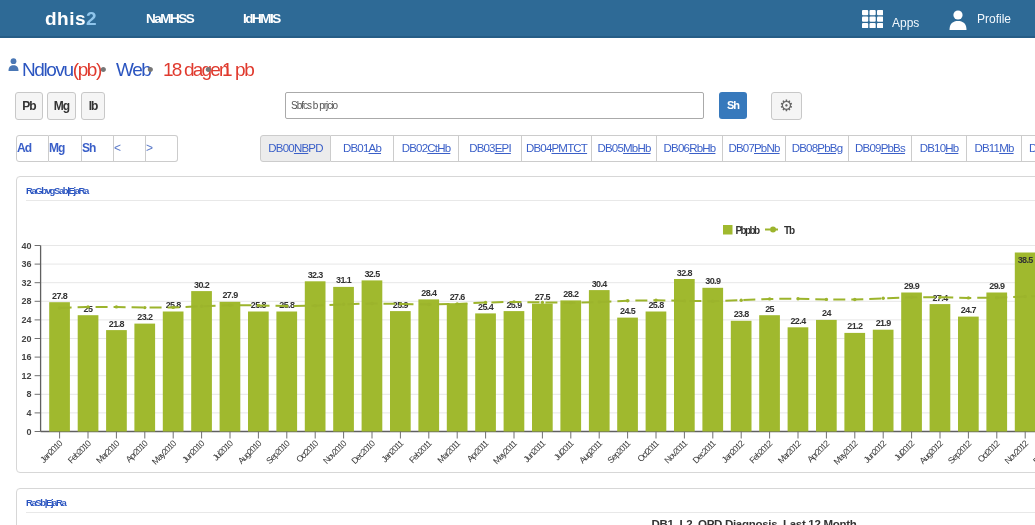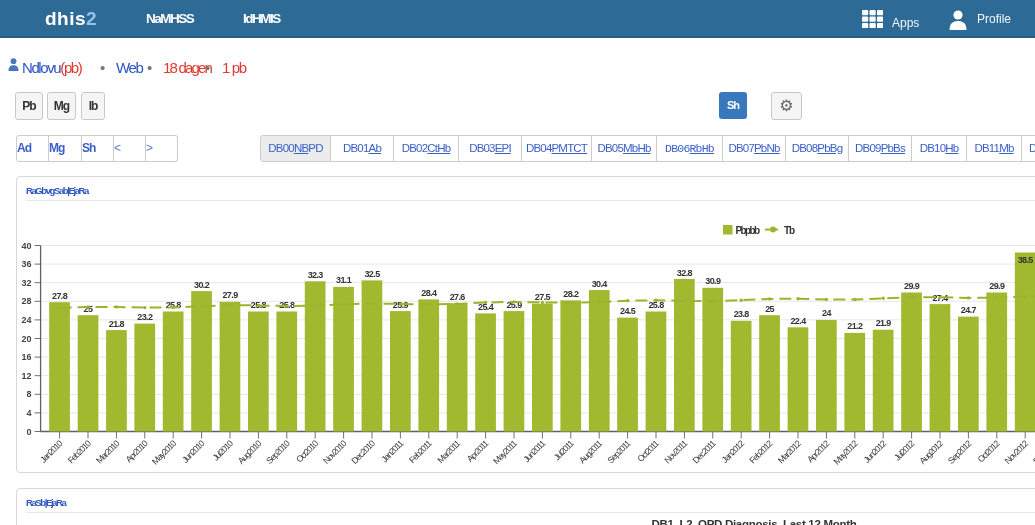--- a/index.html
+++ b/index.html
@@ -11,21 +11,21 @@
   color:#fff; letter-spacing:0.5px; }
 #logo b { color:#8fc5ec; }
 .menu { position:absolute; top:11px; color:#fff; font-size:13.5px; font-weight:bold;
   letter-spacing:-1.5px; }
 #apps-txt { position:absolute; left:892px; top:16px; color:#f2f8fd; font-size:12px; }
 #profile-txt { position:absolute; left:977px; top:12px; color:#f2f8fd; font-size:12px; }
 #inforow { position:absolute; left:0; top:38px; width:100%; height:50px; background:#fff; }
 .blue { color:#2b55c0; }
 .red { color:#e03a2e; }
 .dot { color:#777; }
-.ichunk { position:absolute; top:21px; font-size:15px; letter-spacing:-1.4px; white-space:nowrap; }
+.ichunk { position:absolute; top:21px; font-size:19px; letter-spacing:-1.4px; white-space:nowrap; }
 .btn1 { position:absolute; top:92px; height:28px; background:#f5f5f5;
   border:1px solid #c8c8c8; border-radius:3px; font-size:12px; font-weight:bold;
   color:#333; text-align:center; line-height:26px; letter-spacing:-1px; }
 .cellrow { position:absolute; top:135px; height:27px; display:flex; }
 .cell { height:27px; background:#fff; border:1px solid #ccc; border-left:none;
   font-size:12px; font-weight:bold; color:#3a5fc8; text-align:left;
   line-height:25px; letter-spacing:-1px; }
 .cell:first-child { border-left:1px solid #ccc; border-radius:3px 0 0 3px; }
 .cell:last-child { border-radius:0 3px 3px 0; }
 .tab { height:27px; background:#fff; border:1px solid #ccc; border-left:none;
@@ -80,41 +80,42 @@
     <span class="ichunk dot" style="left:100px;">•</span>
     <span class="ichunk blue" style="left:116px;">Web</span>
     <span class="ichunk dot" style="left:147px;">•</span>
     <span class="ichunk red" style="left:163px; letter-spacing:-1.8px;">18 dagen</span>
     <span class="ichunk dot" style="left:205px;">•</span>
     <span class="ichunk red" style="left:222px;">1 pb</span>
   </div>
   <div class="btn1" style="left:15px; width:28px;">Pb</div>
   <div class="btn1" style="left:47px; width:29px;">Mg</div>
   <div class="btn1" style="left:81px; width:24px;">Ib</div>
+  <input style="position: absolute; left: 285px; top: 92px; width: 419px; height: 27px; border: 1px solid rgb(170, 170, 170); border-radius: 2px; font-size: 10px; color: rgb(85, 85, 85); padding-left: 5px; font-family: inherit; letter-spacing: -1px;" value="Sbfcs b prjcio">
   <div style="position:absolute; left:719px; top:92px; width:28px; height:27px;
      background:#3779bc; border-radius:3px; color:#fff; font-size:11px; font-weight:bold;
      text-align:center; line-height:27px; letter-spacing:-1px;">Sh</div>
   <div style="position:absolute; left:771px; top:92px; width:31px; height:28px;
      background:#f5f5f5; border:1px solid #c8c8c8; border-radius:3px; text-align:center;
      line-height:26px; color:#666; font-size:16px;">⚙</div>
   <div class="cellrow" style="left:16px;">
     <div class="cell" style="width:33px;">Ad</div>
     <div class="cell" style="width:33px;">Mg</div>
     <div class="cell" style="width:32px;">Sh</div>
     <div class="cell" style="width:32px; color:#5a79c8; font-weight:normal;">&lt;</div>
     <div class="cell" style="width:32px; color:#5a79c8; font-weight:normal;">&gt;</div>
   </div>
   <div class="cellrow" style="left:260px;">
       <div class="tab sel" style="width:71px;">DB00<u>NB</u>PD</div>
       <div class="tab" style="width:63px;">DB01<u>Ab</u></div>
       <div class="tab" style="width:65px;">DB02<u>CtHb</u></div>
       <div class="tab" style="width:63px;">DB03<u>EPI</u></div>
       <div class="tab" style="width:70px;">DB04<u>PMTCT</u></div>
       <div class="tab" style="width:65px;">DB05<u>MbHb</u></div>
-      <div class="tab" style="width:66px;font-family:Liberation Mono, monospace;">DB06<u>RbHb</u></div>
+      <div class="tab" style="width:66px;">DB06<u>RbHb</u></div>
       <div class="tab" style="width:63px;">DB07<u>PbNb</u></div>
       <div class="tab" style="width:63px;">DB08<u>PbBg</u></div>
       <div class="tab" style="width:63px;">DB09<u>PbBs</u></div>
       <div class="tab" style="width:55px;">DB10<u>Hb</u></div>
       <div class="tab" style="width:55px;">DB11<u>Mb</u></div>
       <div class="tab" style="width:68px;text-align:left;padding-left:7px;">DB12</div>
     </div>
   <div class="panel" id="p1">
     <div class="phead">RaGbvgSab|EjaRa</div>
     <div class="pdiv"></div>

